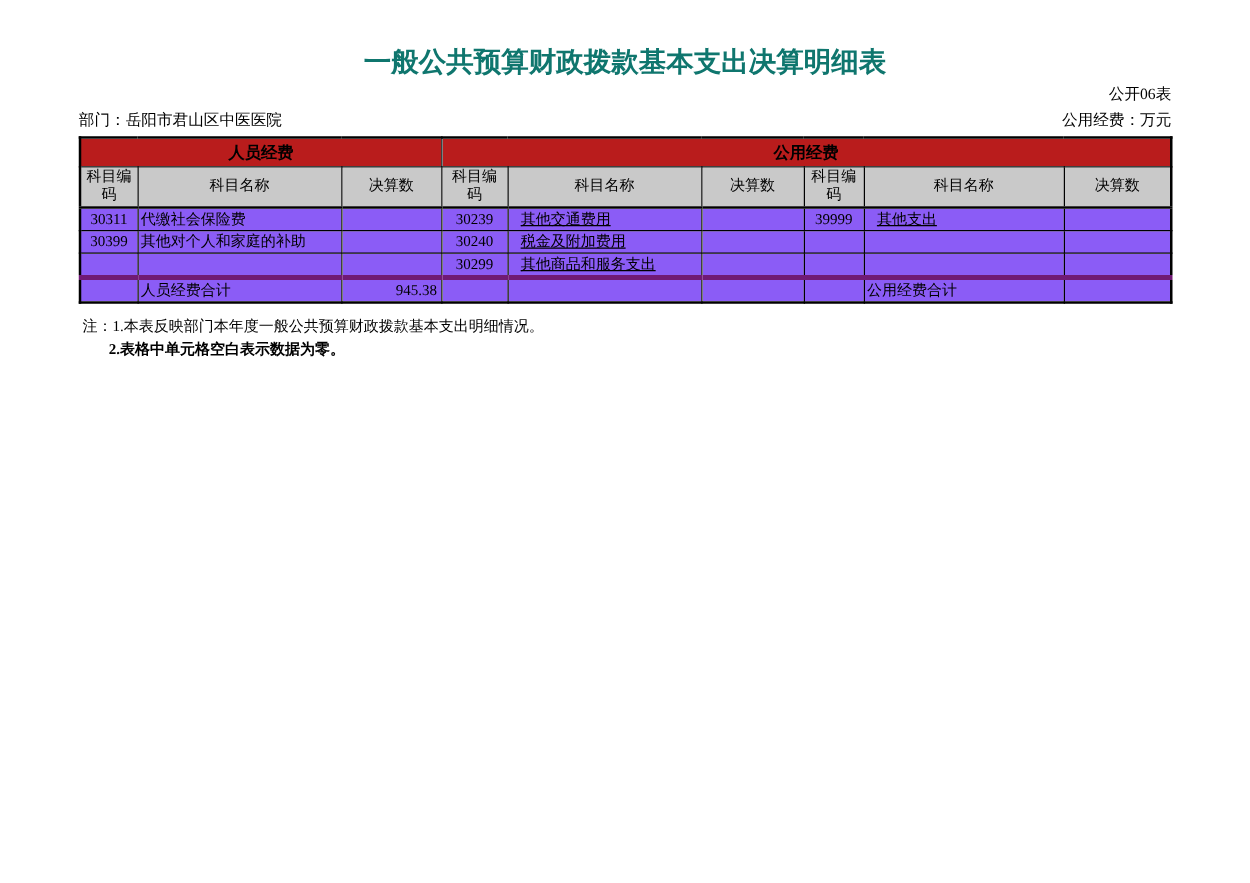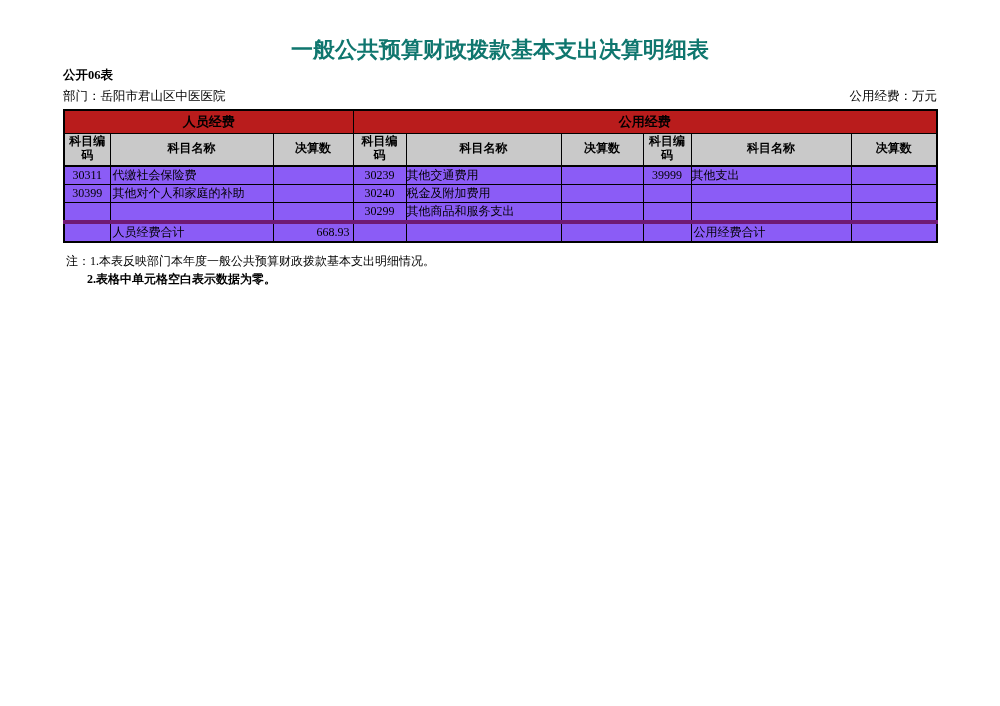--- a/index.html
+++ b/index.html
@@ -15,21 +15,21 @@
   .doc-title {
     margin-top: 35px;
     text-align: center;
     font-size: 22px;
     font-weight: bold;
     letter-spacing: 0px;
     color: #0f766e;
   }
 
   .meta { width: 874px; margin-left: 63px; }
-  .meta-right { text-align: left; font-size: 12.5px; margin-top: 3px; line-height: 15px; font-weight: bold; }
+  .meta-right { text-align: right; font-size: 12.5px; margin-top: 3px; line-height: 15px; }
   .meta-row {
     display: flex; justify-content: space-between;
     font-size: 12.5px; margin-top: 6px; line-height: 15px;
   }
 
   table.budget {
     border-collapse: collapse;
     table-layout: fixed;
     width: 873px;
     margin-left: 63px;
@@ -46,31 +46,31 @@
   tr.group-row th {
     height: 23px;
     background: #b91c1c;
     font-weight: bold;
     font-size: 13px;
     text-align: center;
   }
   tr.cols-row th {
     height: 33px;
     background: #c9c9c9;
-    font-weight: bold;
+    font-weight: normal;
     text-align: center;
     line-height: 1.15;
     white-space: normal;
     border-bottom: 2px solid #000;
   }
   tr.cols-row th .wrap3 { display: inline-block; max-width: 40px; white-space: normal; }
   tbody td { height: 18px; background: #8b5cf6; }
   td.c-code { text-align: center; }
   td.c-name { text-align: left; padding: 0 2px; }
-  td.c-name.ind { padding-left: 0; }
+  td.c-name.ind { padding-left: 10px; text-decoration: underline; }
   td.c-num  { text-align: right; padding-right: 3px; }
   tr.total-row td { border-top: 4px solid #701a75; }
 
   .notes { margin-left: 66px; margin-top: 9px; font-size: 12px; line-height: 18px; }
   .notes .note-line2 { margin-left: 21px; font-weight: bold; }
 </style>
 </head>
 <body>
 
 <div class="page">
@@ -144,21 +144,21 @@
         <td class="c-code">30299</td>
         <td class="c-name ind">其他商品和服务支出</td>
         <td class="c-num"></td>
         <td class="c-code"></td>
         <td class="c-name ind"></td>
         <td class="c-num"></td>
       </tr>
       <tr class="total-row">
         <td class="c-code"></td>
         <td class="c-name">人员经费合计</td>
-        <td class="c-num">668.93</td>
+        <td class="c-num">945.38</td>
         <td class="c-code"></td>
         <td class="c-name"></td>
         <td class="c-num"></td>
         <td class="c-code"></td>
         <td class="c-name">公用经费合计</td>
         <td class="c-num"></td>
       </tr>
     </tbody>
   </table>
 

